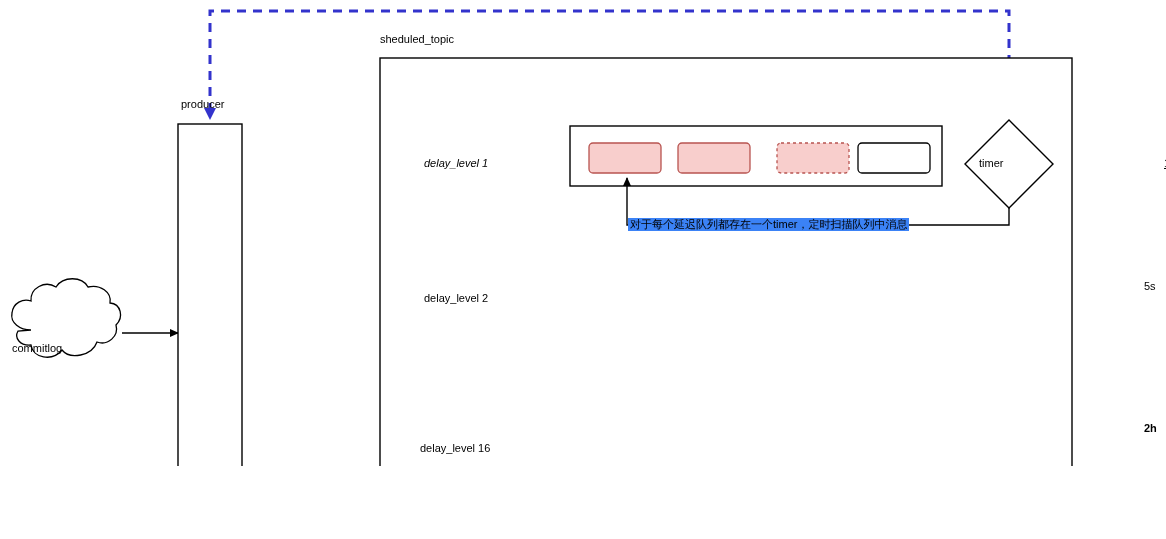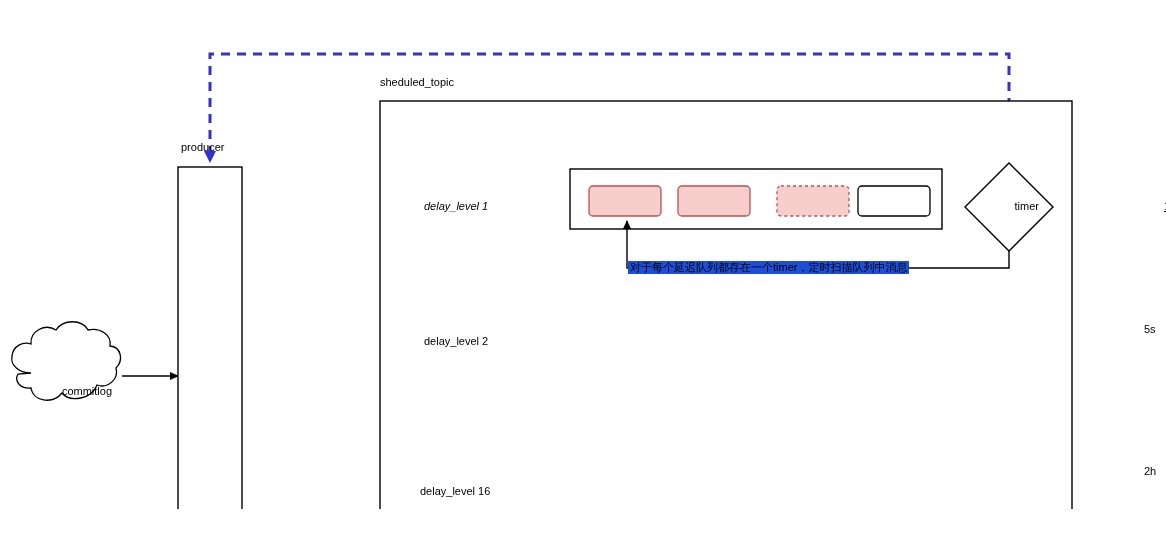--- a/index.html
+++ b/index.html
@@ -9,39 +9,38 @@
   }
   body {
     font-family: "Liberation Sans", sans-serif;
   }
   #canvas {
     position: relative;
     width: 1166px;
     height: 466px;
     overflow: hidden;
     background: #ffffff;
-    margin-top: 43px;
   }
   #svg-layer {
     position: absolute;
     left: 0;
     top: 0;
     width: 1166px;
     height: 539px;
   }
   .lbl {
     position: absolute;
     font-family: "Liberation Sans", sans-serif;
     font-size: 11px;
     color: #000000;
     white-space: nowrap;
     line-height: 1.2;
   }
   .lbl-center {
-    text-align: right;
+    text-align: left;
   }
 </style>
 </head>
 <body>
 
 <div id="canvas">
 
   <svg id="svg-layer" xmlns="http://www.w3.org/2000/svg">
     <defs>
       <marker id="arrow-black" markerWidth="10" markerHeight="10" refX="8" refY="4" orient="auto" markerUnits="userSpaceOnUse">
@@ -99,17 +98,17 @@
   <div class="lbl lbl-center" style="left:12px; top:342px; width:100px;">commitlog</div>
 
   <div class="lbl lbl-center" style="left:979px; top:157px; width:60px;">timer</div>
 
   <div class="lbl" style="left:424px; top:157px;font-style:italic;">delay_level 1</div>
   <div class="lbl" style="left:424px; top:292px;">delay_level 2</div>
   <div class="lbl" style="left:420px; top:442px;">delay_level 16</div>
 
   <div class="lbl" style="left:1164px; top:157px;text-decoration:underline;">1s</div>
   <div class="lbl" style="left:1144px; top:280px;">5s</div>
-  <div class="lbl" style="left:1144px; top:422px;">2h</div>
+  <div class="lbl" style="left:1144px; top:422px;font-weight:bold;">2h</div>
 
-  <div class="lbl" style="left:628px; top:218px; background:#1d4ed8; padding:0 2px;">对于每个延迟队列都存在一个timer，定时扫描队列中消息</div>
+  <div class="lbl" style="left:628px; top:218px; background:#3b82f6; padding:0 2px;">对于每个延迟队列都存在一个timer，定时扫描队列中消息</div>
 
 </div>
 
 </body></html>

